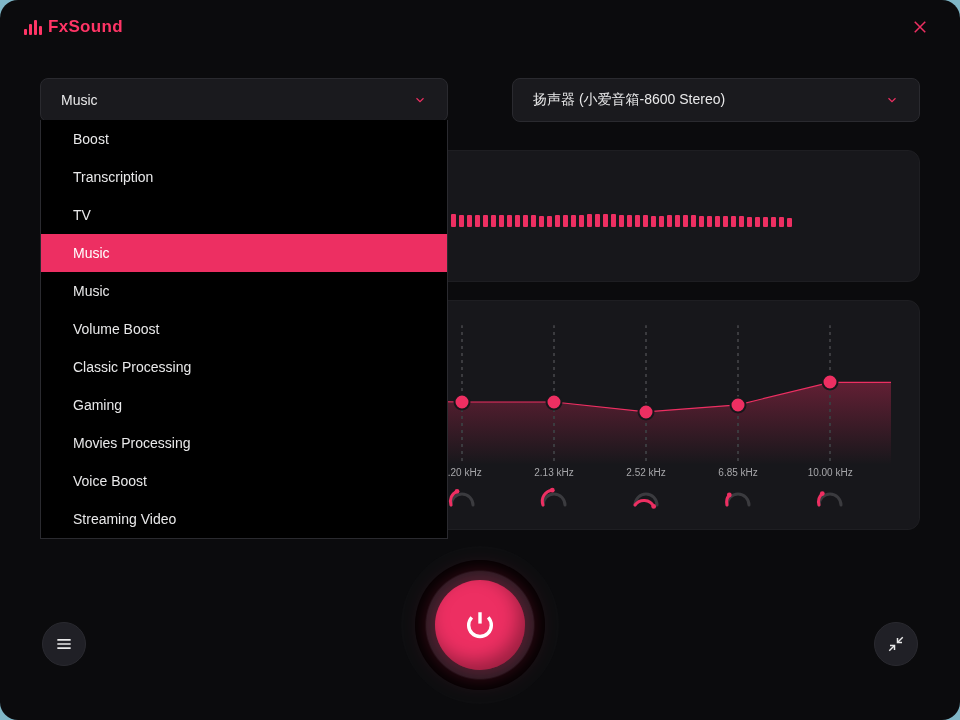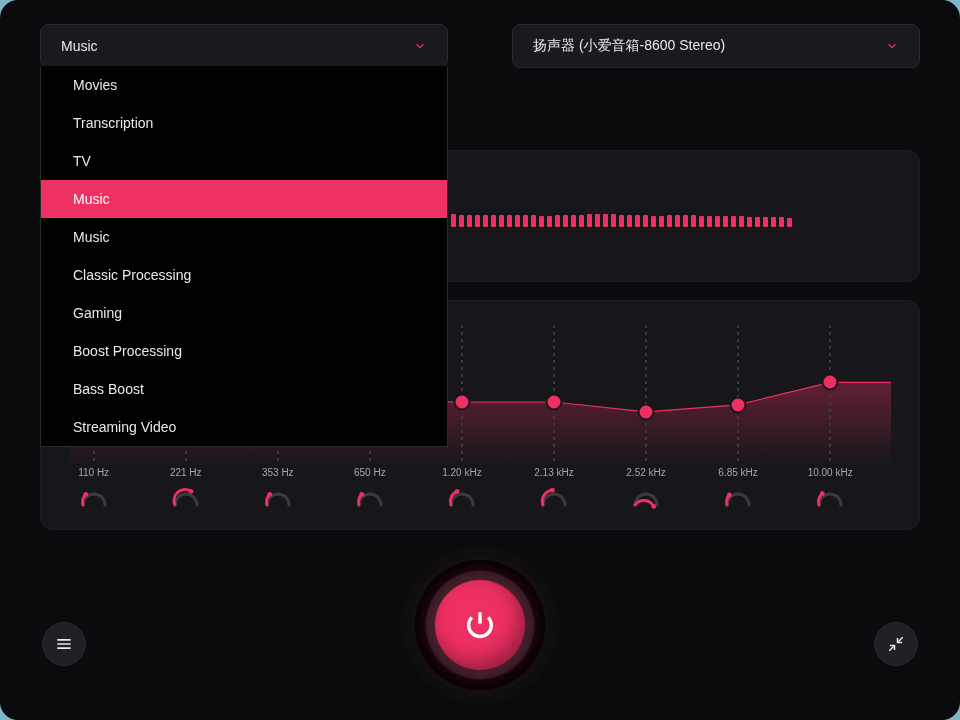--- a/index.html
+++ b/index.html
@@ -96,41 +96,58 @@
   display:flex;align-items:center;justify-content:center;cursor:pointer;
   box-shadow:0 0 24px 6px rgba(237,47,98,.35), inset -6px -8px 18px rgba(0,0,0,.35);
 }
 .power-btn svg{width:34px;height:34px;stroke:#fff;stroke-width:2.4;fill:none;}
 </style>
 </head>
 <body>
 
 <div class="window">
 
+  <div class="titlebar">
+    <div class="logo">
+      <span class="bars">
+        <span></span>
+          <span></span>
+          <span></span>
+          <span></span>
+      </span>
+      <span>FxSound</span>
+    </div>
+    <div class="close-btn">
+      <svg viewBox="0 0 24 24">
+          <path d="M5 5 L19 19 M19 5 L5 19"></path>
+        </svg>
+    </div>
+  </div>
 
   <div class="selectors">
     <div class="selector">
       <div class="select-box">
         <span>Music</span>
         <span class="chev">
           <svg viewBox="0 0 24 24">
               <polyline points="6 9 12 15 18 9"></polyline>
             </svg>
         </span>
       </div>
       <div class="menu" id="preset-menu">
-          <div class="menu-item">Movies</div>
+          <div class="menu-item">Boost</div>
           <div class="menu-item">Transcription</div>
           <div class="menu-item">TV</div>
           <div class="menu-item selected">Music</div>
           <div class="menu-item">Music</div>
+          <div class="menu-item">Volume Boost</div>
           <div class="menu-item">Classic Processing</div>
           <div class="menu-item">Gaming</div>
-          <div class="menu-item">Boost Processing</div>
-          <div class="menu-item">Bass Boost</div>
+          <div class="menu-item">Movies Processing</div>
+          <div class="menu-item">Voice Boost</div>
           <div class="menu-item">Streaming Video</div>
         </div>
     </div>
 
     <div class="selector">
       <div class="select-box">
         <span>扬声器 (小爱音箱-8600 Stereo)</span>
         <span class="chev">
           <svg viewBox="0 0 24 24">
               <polyline points="6 9 12 15 18 9"></polyline>

